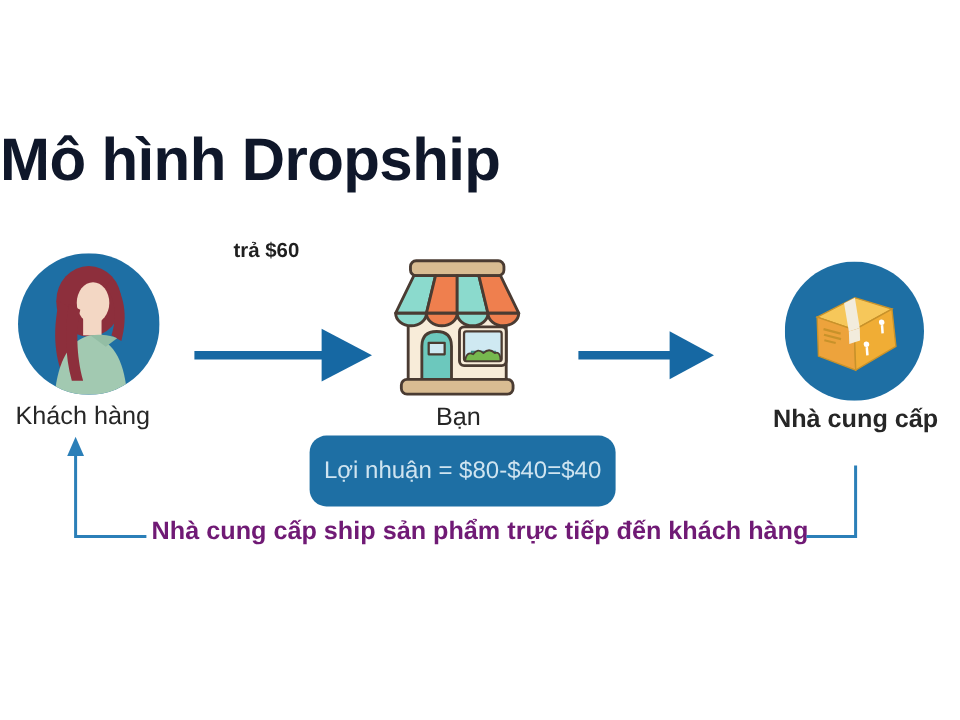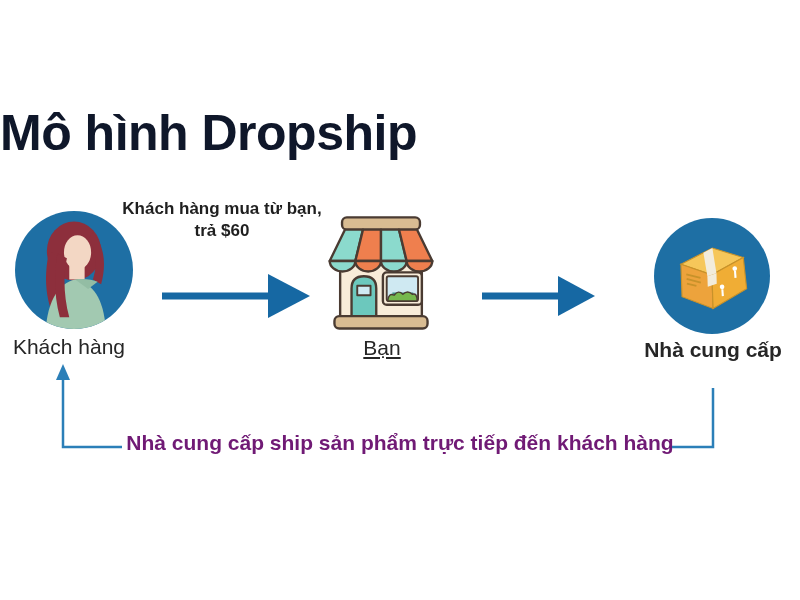--- a/index.html
+++ b/index.html
@@ -14,21 +14,21 @@
     position:absolute; left:0; top:104px; width:800px;
     font-size:50px; font-weight:800;
     color:#0f172a; letter-spacing:-0.5px;
   }
 
   .node-icon { position:absolute; }
   .node-label {
     position:absolute; text-align:center; font-size:21px; color:#262626;
   }
   .lbl-customer { left:-2px; top:335px; width:142px; }
-  .lbl-store   { left:322px; top:336px; width:120px;text-decoration:underline; }
+  .lbl-store   { left:322px; top:336px; width:120px; }
   .lbl-supplier{ left:637px; top:338px; width:152px;font-weight:bold; }
 
   .flow-note {
     position:absolute; text-align:center; font-size:17px; font-weight:700;
     color:#1f1f1f; line-height:22px;
   }
   .flow1 { left:110px; top:198px; width:224px; }
   .flow2 { left:442px; top:212px; width:228px; }
 
   .arrow { position:absolute; }
@@ -72,21 +72,20 @@
         <rect x="46" y="44" width="13" height="14" fill="#f3d7c4"></rect>
         <path d="M26,100 C28,76 37,61 51,58 C66,61 75,74 77,100 Z" fill="#a2c9b1"></path>
         <path d="M51,58 L62,66 L70,60 C66,58 58,57 51,58 Z" fill="#93bda4"></path>
         <path d="M36,36 C33,52 33,72 38,90 L46,90 C41,72 41,52 44,40 Z" fill="#8d2f3c"></path>
       </g>
     </svg>
   </div>
   <div class="node-label lbl-customer">Khách hàng</div>
 
   <div class="flow-note flow1">
-    <div>Khách hàng mua từ bạn,</div>
     <div>trả $60</div>
   </div>
 
   <div class="arrow arrow1">
     <svg width="150" height="56" viewBox="0 0 150 56">
       <line x1="2" y1="28" x2="110" y2="28" stroke="#1668a3" stroke-width="7"></line>
       <polygon points="108,6 150,28 108,50" fill="#1668a3"></polygon>
     </svg>
   </div>
 
@@ -143,20 +142,23 @@
           <circle cx="58" cy="60" r="2"></circle>
             <rect x="57.2" y="62" width="1.8" height="6"></rect>
           <circle cx="70" cy="45" r="2"></circle>
             <rect x="69.2" y="47" width="1.8" height="6"></rect>
         </g>
       </g>
     </svg>
   </div>
   <div class="node-label lbl-supplier">Nhà cung cấp</div>
 
+  <div class="profit-box">
+    <span>Lợi nhuận = $80-$40=$40</span>
+  </div>
 
   <div class="ship-note">Nhà cung cấp ship sản phẩm trực tiếp đến khách hàng</div>
 
   <svg class="loop-overlay" viewBox="0 0 800 600">
     <path d="M63,377 L63,447 L122,447" fill="none" stroke="#2b7fb8" stroke-width="2.5"></path>
     <polygon points="56,380 70,380 63,364" fill="#2b7fb8"></polygon>
     <path d="M713,388 L713,447 L672,447" fill="none" stroke="#2b7fb8" stroke-width="2.5"></path>
   </svg>
 
 </div>

